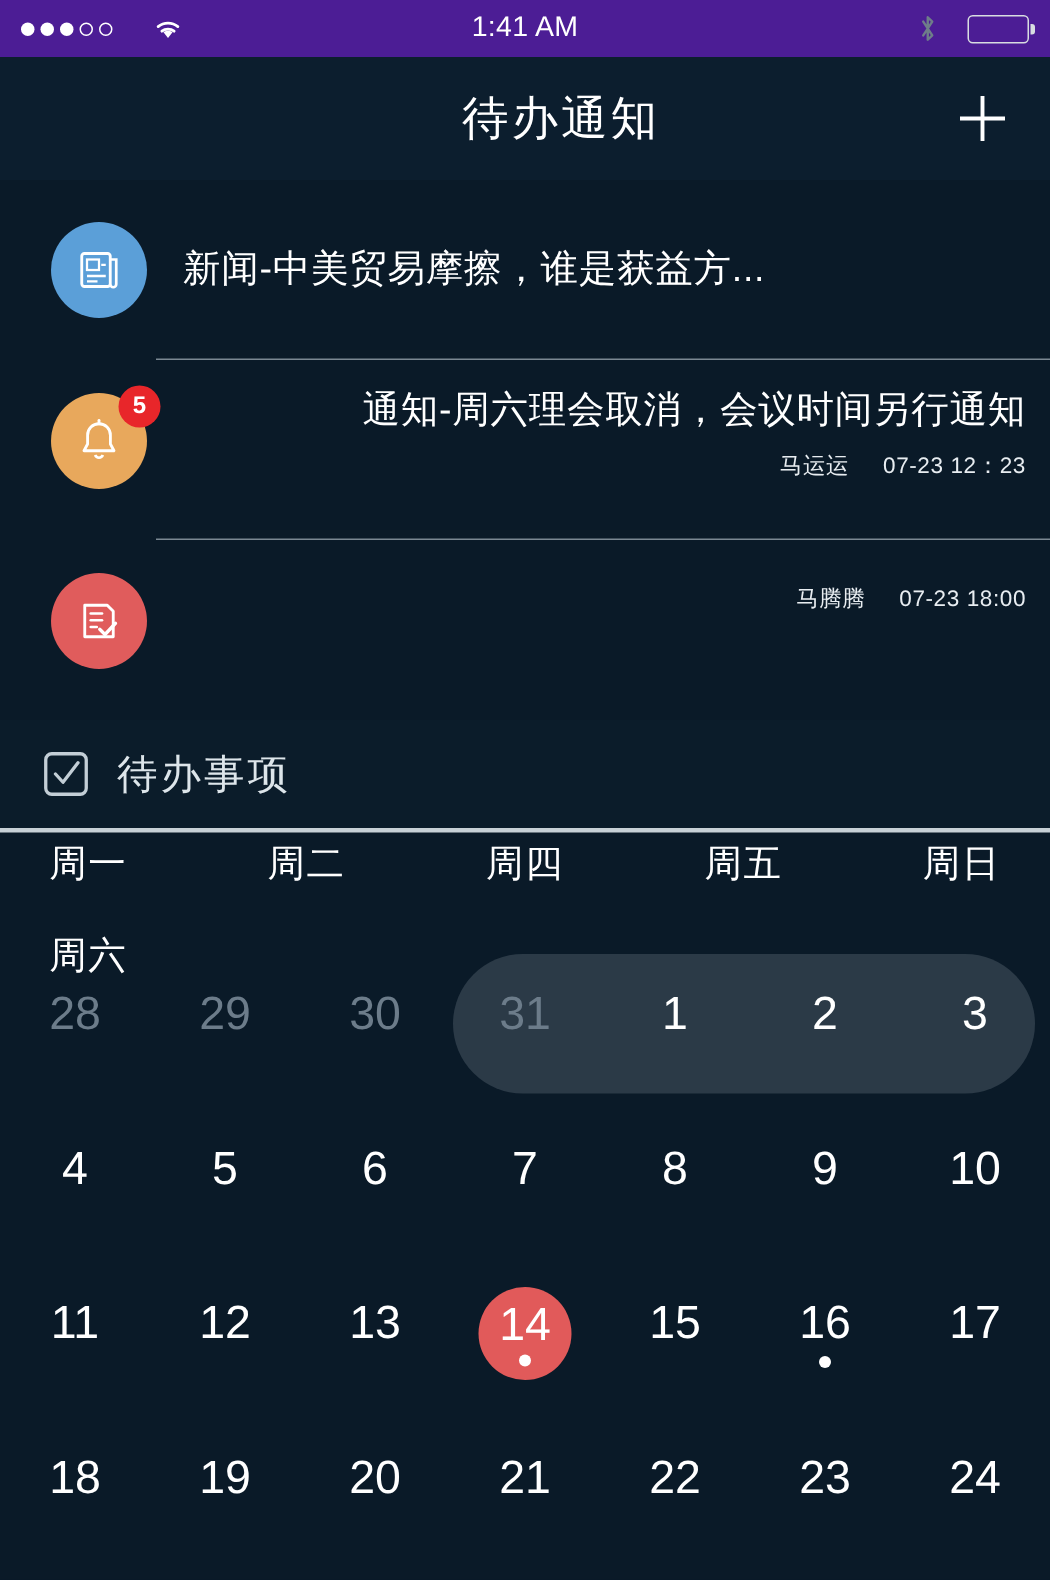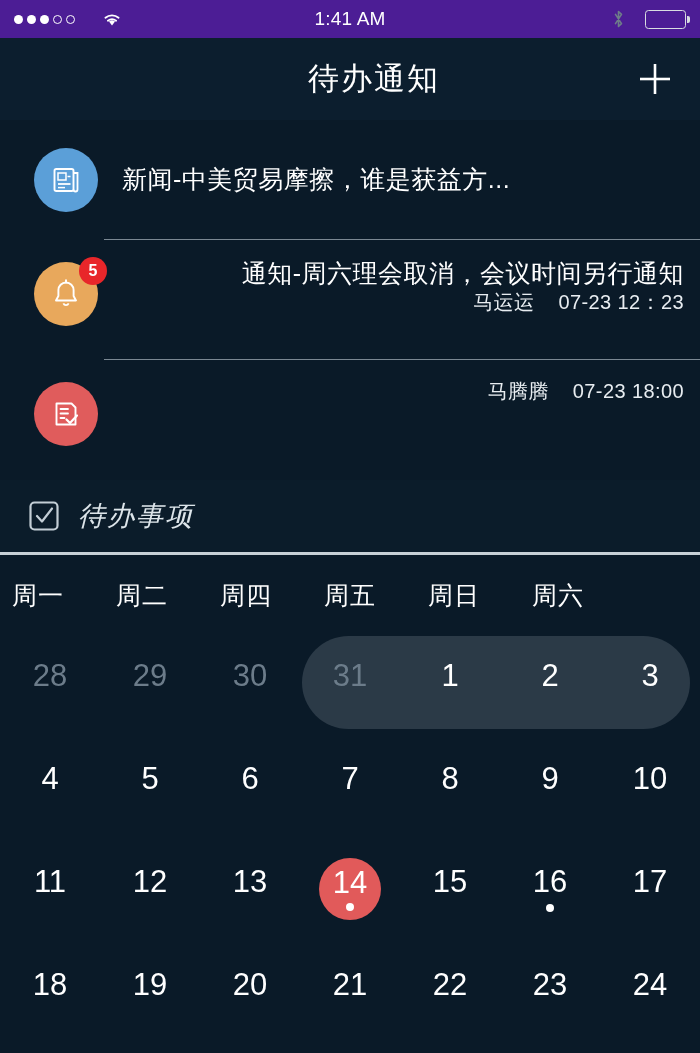--- a/index.html
+++ b/index.html
@@ -221,22 +221,22 @@
     min-height: 120px;
   }
   .notif-title {
     font-size: 25px;
     line-height: 1.25;
     color: #ffffff;
     letter-spacing: 0.5px;
     white-space: nowrap;
   }
   .notif-meta {
-    margin-top: 0;
-    font-size: 20px;
+    margin-top: 12px;
+    font-size: 15px;
     color: #e8edf1;
     letter-spacing: 0.4px;
     white-space: nowrap;
   }
   .notif-meta .meta-name { margin-right: 18px; }
   .divider {
     position: absolute;
     left: 0;
     right: -16px;
     bottom: 0;
@@ -247,21 +247,20 @@
 
   
   .section-header {
     position: relative;
     height: 72px;
     display: flex;
     align-items: center;
     padding-left: 28px;
     background: #0b1c2a;
     z-index: 5;
-    font-style: italic;
   }
   .check-box-icon {
     width: 32px;
     height: 32px;
     flex: 0 0 32px;
   }
   .section-title {
     margin-left: 18px;
     font-size: 27px;
     color: #dde5ea;
@@ -276,21 +275,21 @@
 
   
   .calendar {
     position: relative;
     background: #0a1a28;
     z-index: 5;
     padding-top: 4px;
   }
   .cal-weekdays {
     display: grid;
-    grid-template-columns: repeat(7, 1fr);
+    grid-template-columns: repeat(5, 1fr);
     height: 72px;
     align-items: center;
     gap: 28px;
   }
   .cal-weekday {
     text-align: center;
     font-size: 25px;
     color: #ffffff;
     letter-spacing: 1px;
   }

